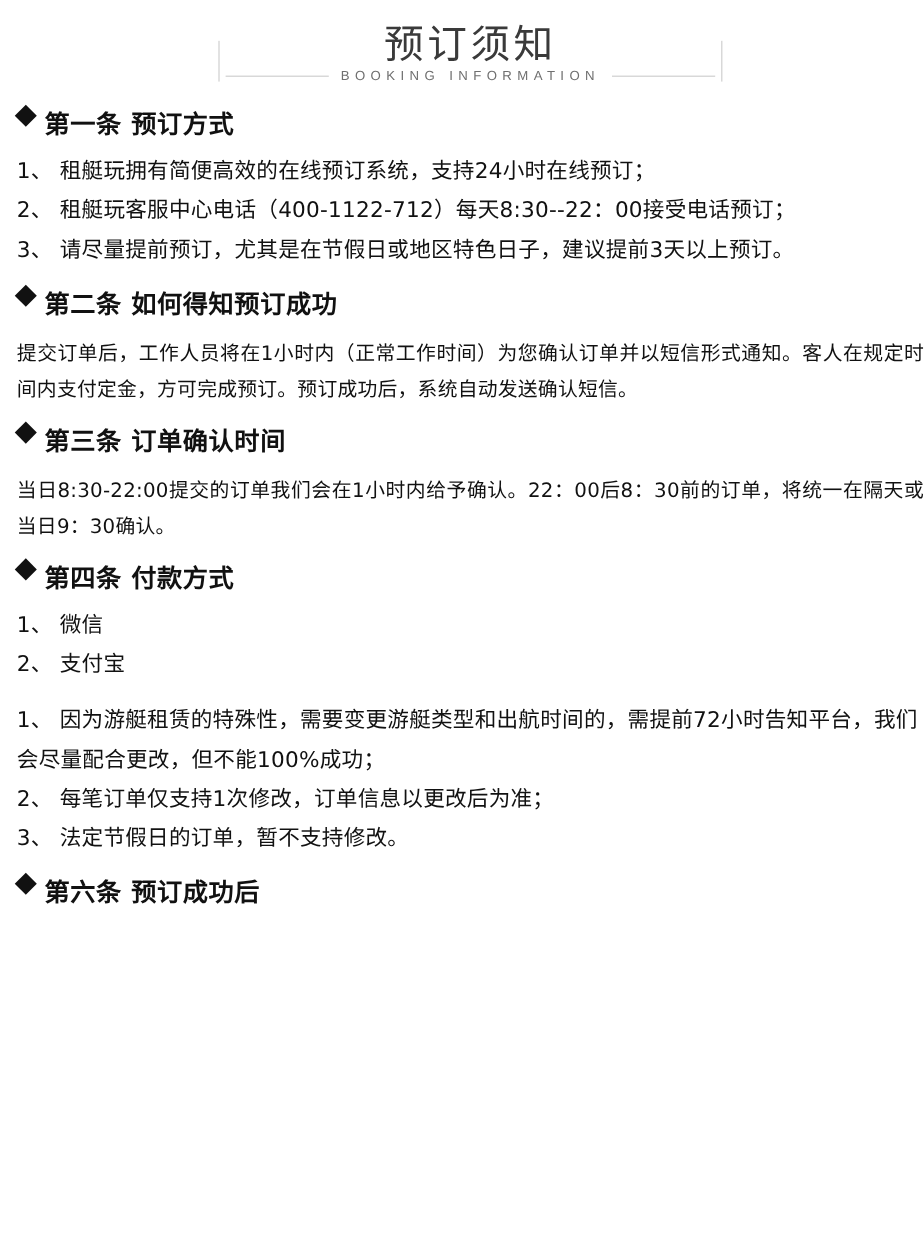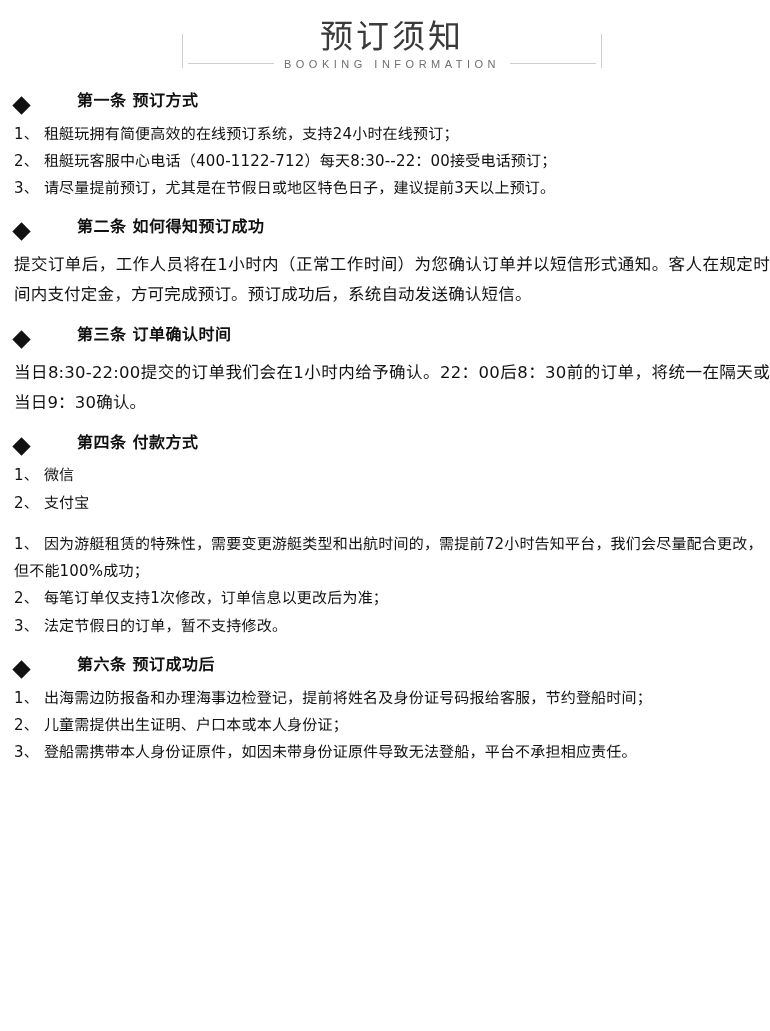--- a/index.html
+++ b/index.html
@@ -74,27 +74,26 @@
   .header-frame::after  { right: 0; }
 
   
   .section {
     margin-top: 14px;
   }
   .section:first-of-type { margin-top: 10px; }
 
   .section-heading {
     display: flex;
-    align-items: flex-end;
-    font-size: 16px;
+    align-items: flex-start;
+    font-size: 21px;
     font-weight: bold;
     color: #111;
     line-height: 1.35;
     margin-bottom: 9px;
-    gap: 40px;
   }
   .diamond-icon {
     flex: 0 0 auto;
     width: 13px;
     height: 13px;
     background: #111;
     transform: rotate(45deg);
     margin-right: 9px;
     margin-left: 1px;
   }
@@ -107,21 +106,21 @@
     margin: 12px 0 0 0;
     text-align: justify;
     letter-spacing: 0.2px;
   }
   .list {
     margin: 0;
     padding: 0;
     list-style: none;
   }
   .list-item {
-    font-size: 15px;
+    font-size: 18px;
     line-height: 1.82;
     color: #111;
     display: block;
     letter-spacing: 0.2px;
   }
 </style>
 </head>
 <body>
 
 <div class="page">
@@ -182,20 +181,15 @@
       <li class="list-item">2、 每笔订单仅支持1次修改，订单信息以更改后为准；</li>
       <li class="list-item">3、 法定节假日的订单，暂不支持修改。</li>
     </ul>
   </div>
 
   <div class="section">
     <div class="section-heading">
       <span class="diamond-icon"></span>
       <span class="heading-text">第六条 预订成功后</span>
     </div>
-    <ul class="list">
-      <li class="list-item">1、 出海需边防报备和办理海事边检登记，提前将姓名及身份证号码报给客服，节约登船时间；</li>
-      <li class="list-item">2、 儿童需提供出生证明、户口本或本人身份证；</li>
-      <li class="list-item">3、 登船需携带本人身份证原件，如因未带身份证原件导致无法登船，平台不承担相应责任。</li>
-    </ul>
   </div>
 
 </div>
 
 </body></html>

